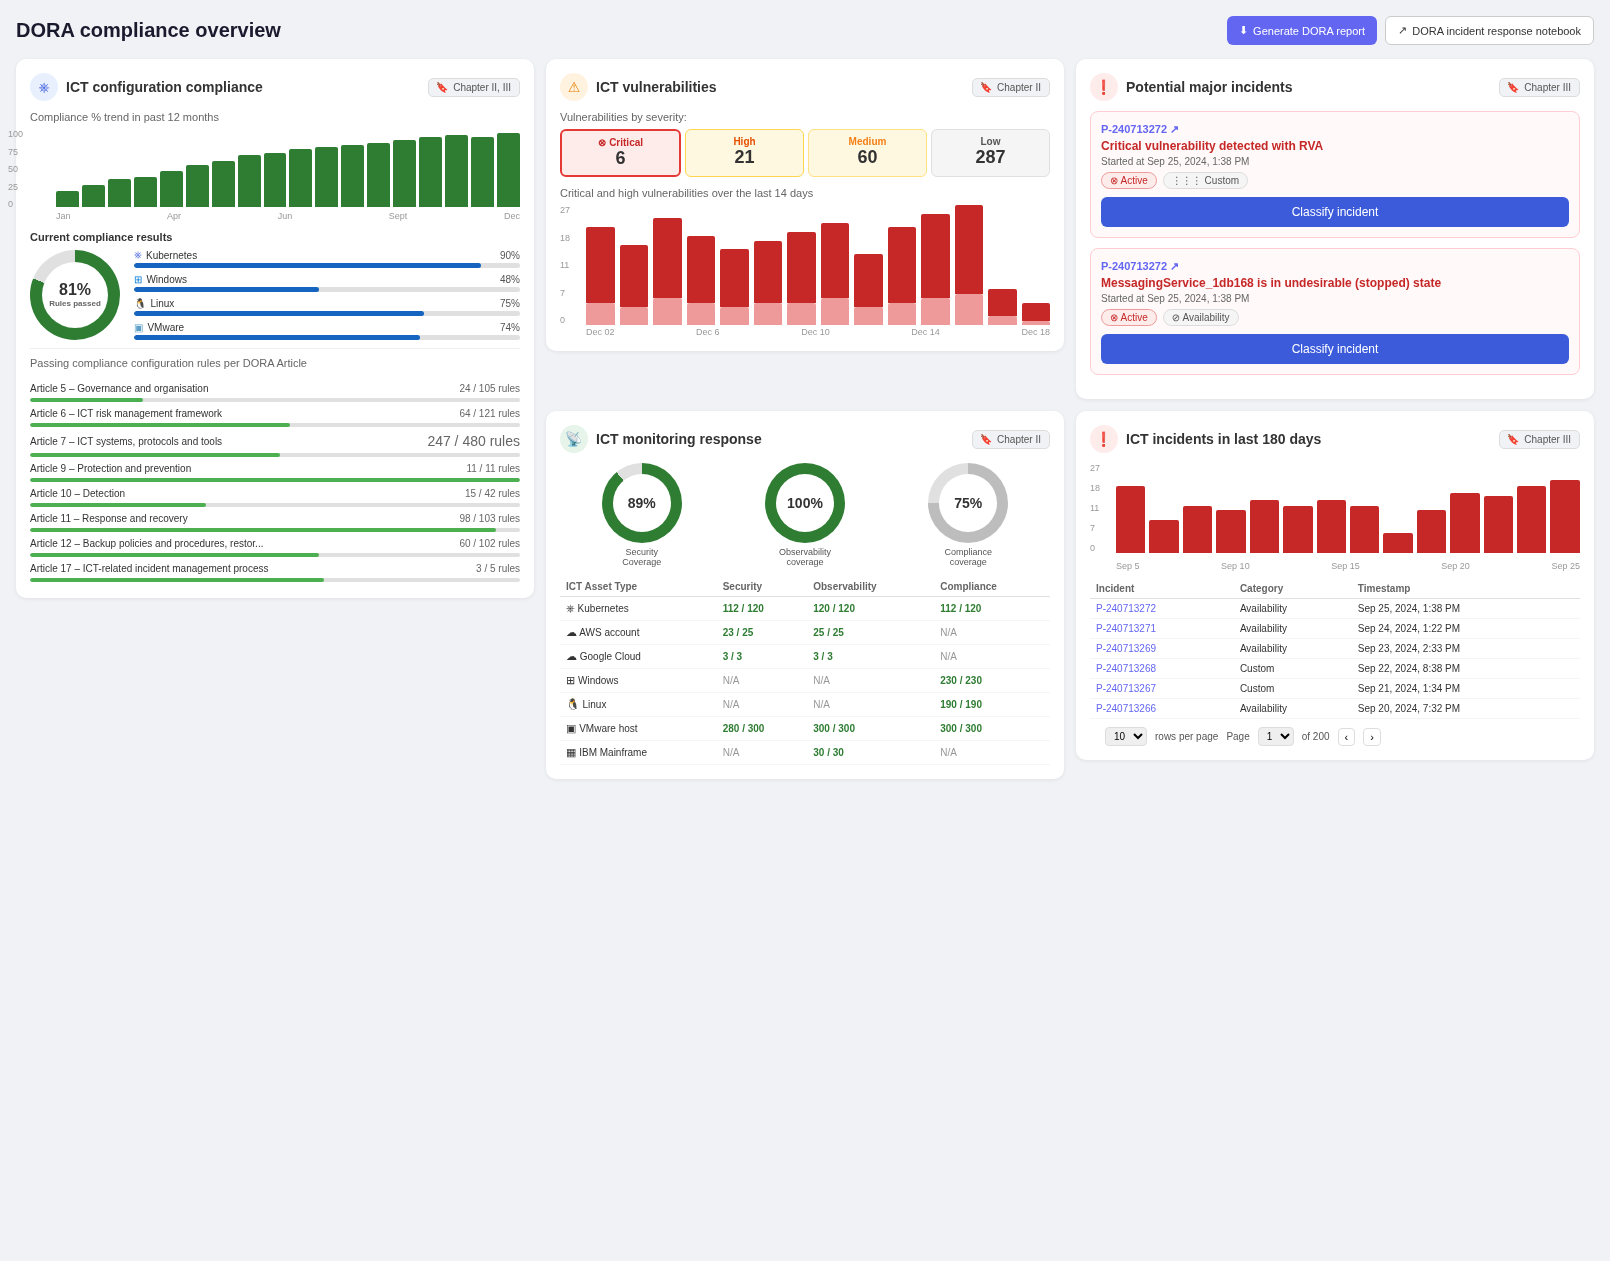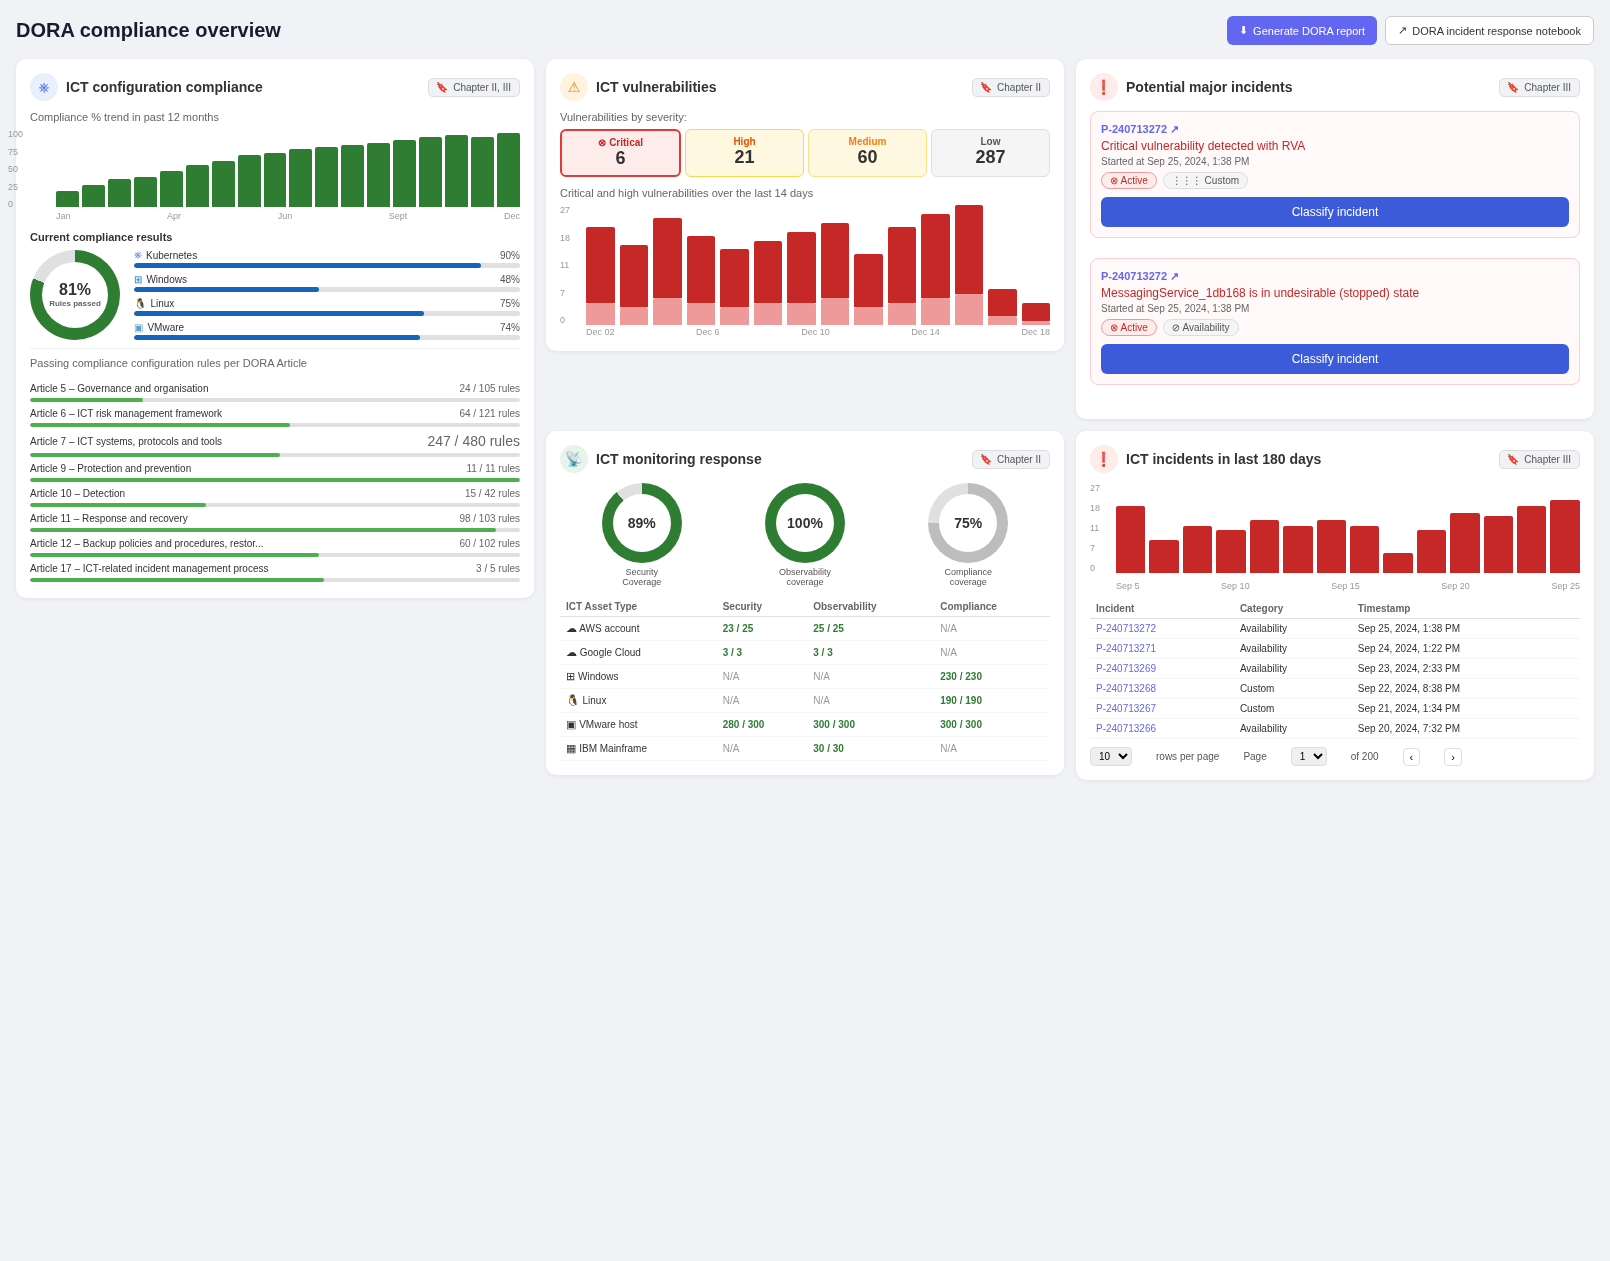--- a/index.html
+++ b/index.html
@@ -61,38 +61,38 @@
     .cov-donut { width: 80px; height: 80px; border-radius: 50%; display: flex; align-items: center; justify-content: center; margin: 0 auto 4px; }
     .cov-inner { width: 58px; height: 58px; background: #fff; border-radius: 50%; display: flex; flex-direction: column; align-items: center; justify-content: center; }
     .cov-pct { font-size: 14px; font-weight: 700; }
     .cov-label { font-size: 9px; color: #555; }
     .monitoring-table { width: 100%; border-collapse: collapse; font-size: 10px; margin-top: 10px; }
     .monitoring-table th { text-align: left; color: #666; font-weight: 600; padding: 4px 6px; border-bottom: 1px solid #e0e0e0; }
     .monitoring-table td { padding: 5px 6px; border-bottom: 1px solid #f5f5f5; }
     .monitoring-table .val-green { color: #2e7d32; font-weight: 600; }
     .monitoring-table .val-na { color: #999; }
     
-    .incident-card { background: #fff9f9; border: 1px solid #ffcdd2; border-radius: 8px; padding: 10px; margin-bottom: 20px; }
+    .incident-card { background: #fff9f9; border: 1px solid #ffcdd2; border-radius: 8px; padding: 10px; margin-bottom: 10px; }
     .incident-link { color: #6366f1; font-size: 11px; font-weight: 600; text-decoration: none; cursor: pointer; }
-    .incident-title { font-size: 12px; font-weight: 400; color: #c62828; margin: 3px 0; }
+    .incident-title { font-size: 12px; font-weight: 700; color: #c62828; margin: 3px 0; }
     .incident-started { font-size: 10px; color: #666; margin-bottom: 5px; }
     .badge-row { display: flex; gap: 6px; margin-bottom: 8px; }
     .badge { border-radius: 12px; padding: 2px 8px; font-size: 10px; font-weight: 500; display: flex; align-items: center; gap: 3px; }
     .badge-active { background: #fdecea; color: #c62828; border: 1px solid #ef9a9a; }
     .badge-custom { background: #f5f5f5; color: #555; border: 1px solid #ddd; }
     .badge-availability { background: #f5f5f5; color: #555; border: 1px solid #ddd; }
     .classify-btn { width: 100%; background: #3b5bdb; color: #fff; border: none; border-radius: 6px; padding: 8px; font-size: 12px; font-weight: 500; cursor: pointer; }
     
     .incidents-chart { height: 90px; display: flex; align-items: flex-end; gap: 4px; margin: 8px 0; }
     .incidents-chart .bar-i { background: #c62828; border-radius: 2px 2px 0 0; flex: 1; }
     .incidents-table { width: 100%; border-collapse: collapse; font-size: 10px; margin-top: 8px; }
     .incidents-table th { text-align: left; color: #666; font-weight: 600; padding: 4px 6px; border-bottom: 1px solid #e0e0e0; }
     .incidents-table td { padding: 4px 6px; border-bottom: 1px solid #f5f5f5; }
     .incidents-table .link { color: #6366f1; cursor: pointer; }
-    .pagination { display: flex; align-items: center; gap: 24px; margin-top: 8px; font-size: 10px; color: #555; }
+    .pagination { display: flex; align-items: center; gap: 8px; margin-top: 8px; font-size: 10px; color: #555; margin-left: 15px; }
     .pagination select { font-size: 10px; border: 1px solid #ddd; border-radius: 4px; padding: 2px 4px; }
     .pagination button { border: 1px solid #ddd; background: #fff; border-radius: 4px; padding: 2px 6px; cursor: pointer; font-size: 11px; }
     .vuln-chart-wrapper { position: relative; padding-left: 26px; }
     .vuln-y-labels { position: absolute; left: 0; top: 0; display: flex; flex-direction: column; justify-content: space-between; height: 120px; font-size: 9px; color: #999; }
     .vuln-x-labels { display: flex; justify-content: space-between; font-size: 9px; color: #999; margin-top: 2px; }
     .card-col1 { grid-column: 1; grid-row: 1 / 3; }
     .card-col2a { grid-column: 2; grid-row: 1; }
     .card-col2b { grid-column: 2; grid-row: 2; }
     .card-col3a { grid-column: 3; grid-row: 1; }
     .card-col3b { grid-column: 3; grid-row: 2; }
@@ -546,20 +546,26 @@
         <thead>
           <tr>
             <th>ICT Asset Type</th>
             <th>Security</th>
             <th>Observability</th>
             <th>Compliance</th>
           </tr>
         </thead>
         <tbody id="monitoring-tbody">
             <tr>
+    <td><span style="font-size:11px;">⎈</span> Kubernetes</td>
+    <td class="val-green">112 / 120</td>
+    <td class="val-green">120 / 120</td>
+    <td class="val-green">112 / 120</td>
+  </tr>
+            <tr>
     <td><span style="font-size:11px;">☁</span> AWS account</td>
     <td class="val-green">23 / 25</td>
     <td class="val-green">25 / 25</td>
     <td class="val-na">N/A</td>
   </tr>
             <tr>
     <td><span style="font-size:11px;">☁</span> Google Cloud</td>
     <td class="val-green">3 / 3</td>
     <td class="val-green">3 / 3</td>
     <td class="val-na">N/A</td>

